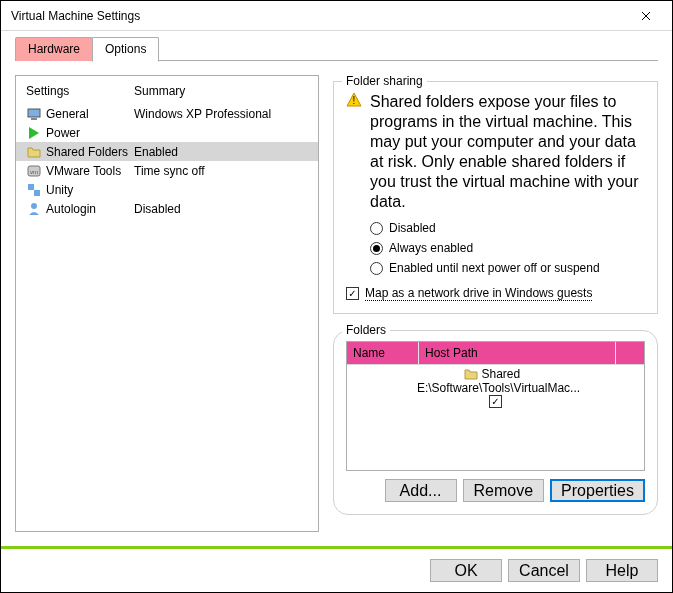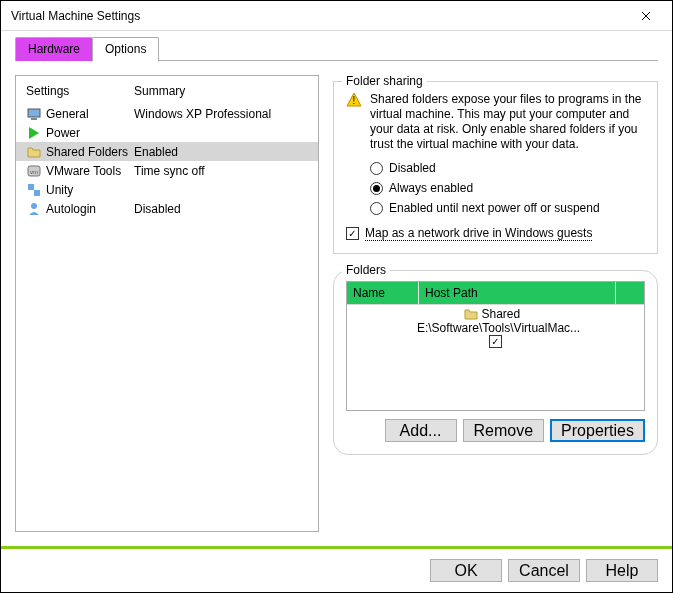--- a/index.html
+++ b/index.html
@@ -44,21 +44,21 @@
     left: 14px;
     right: 14px;
     bottom: 0;
     height: 1px;
     background: #adadad;
   }
   .tab {
     padding: 4px 12px 5px;
     border: 1px solid #adadad;
     border-bottom: none;
-    background: #d946ef;
+    background: #fca5a5;
     font-size: 12px;
     position: relative;
     z-index: 1;
     margin-right: -1px;
     border-radius: 2px 2px 0 0;
   }
   .tab.active {
     background: #fff;
     z-index: 2;
     border-bottom: 1px solid #fff;
@@ -117,21 +117,21 @@
     font-size: 12px;
   }
   .warning-row {
     display: flex;
     gap: 8px;
     margin-bottom: 6px;
   }
   .warning-icon {
     width: 16px; height: 16px; flex-shrink: 0;
   }
-  .warning-text { font-size: 12px; line-height: 1.25; }
+  .warning-text { font-size: 16px; line-height: 1.25; }
   .radio-group { padding-left: 24px; }
   .radio-row {
     display: flex;
     align-items: center;
     gap: 6px;
     padding: 3px 0;
   }
   .radio {
     width: 13px; height: 13px;
     border: 1px solid #333;
@@ -166,21 +166,21 @@
   .dotted { border-bottom: 1px dotted #000; }
   .folders-box { flex: 0 0 auto; border-radius: 15px; }
   .folders-table {
     border: 1px solid #adadad;
     height: 130px;
     background: #fff;
   }
   .ft-head {
     display:flex;
     border-bottom: 1px solid #d6d6d6;
-    background: #22c55e;
+    background: #ec4899;
   }
   .ft-head div {
     padding: 4px 6px;
     border-right: 1px solid #e4e4e4;
     font-size: 12px;
   }
   .ft-head .c1 { width: 72px; }
   .ft-head .c2 { flex: 1; }
   .ft-head .c3 { width: 28px; border-right:none;}
   .ft-row {

